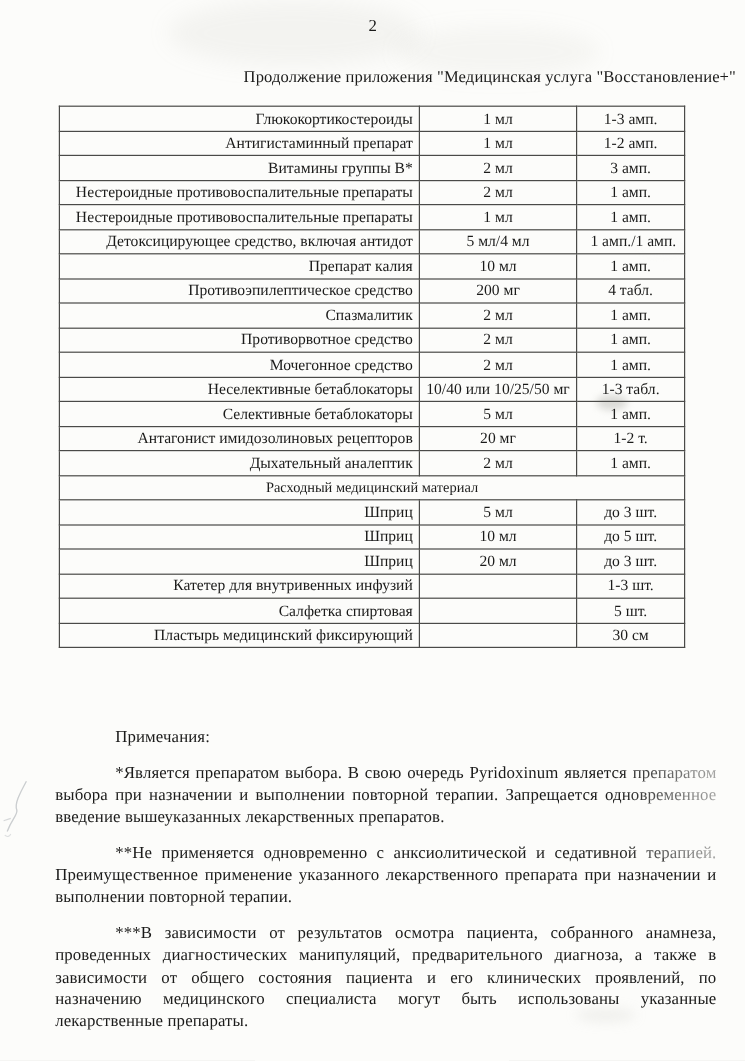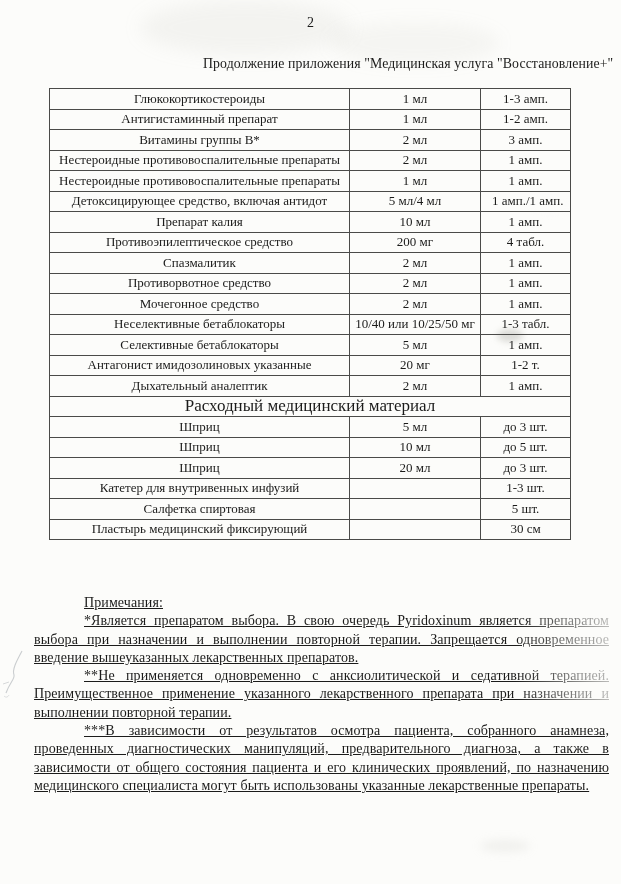--- a/index.html
+++ b/index.html
@@ -27,32 +27,32 @@
     border:1.5px solid #2f2f2e;
   }
   .supply-table td {
     border:1px solid #4a4a48;
     font-size:13px; line-height:14px;
     height:19.5px;
     padding:0 5px;
     vertical-align:middle;
     white-space:nowrap; overflow:hidden;
   }
-  .supply-table td.c-name { text-align:center; }
+  .supply-table td.c-name { text-align:right; }
   .supply-table td.c-dose { text-align:center; padding:0 1px; }
   .supply-table td.c-qty  { text-align:center; padding:0 11px; }
   .supply-table td.section-cell {
-    text-align:center; font-size:17px;
+    text-align:center; font-size:12px;
   }
   .notes {
     position:absolute; top:594px; left:34px; width:575px;
     font-size:14px; line-height:18.3px;
     text-align:justify; letter-spacing:0.1px;
   }
-  .notes p { margin:0; text-indent:50px;text-decoration:underline; }
+  .notes p { margin:12px; text-indent:50px; }
   
   .smudge { position:absolute; border-radius:50%; pointer-events:none; }
   .smudge-top-1 { left:140px; top:0px; width:210px; height:55px;
     background:rgba(165,165,156,0.10); filter:blur(9px); }
   .smudge-top-2 { left:330px; top:22px; width:170px; height:42px;
     background:rgba(165,165,156,0.08); filter:blur(8px); }
   .smudge-row13 { left:497px; top:329px; width:26px; height:13px;
     background:rgba(188,188,182,0.5); filter:blur(3px); }
   .smudge-row6 { left:531px; top:199px; width:38px; height:16px;
     background:rgba(252,252,250,0.55); filter:blur(2px); }
@@ -152,21 +152,21 @@
           <td class="c-name">Неселективные бетаблокаторы</td>
           <td class="c-dose">10/40 или 10/25/50 мг</td>
           <td class="c-qty">1-3 табл.</td>
         </tr>
         <tr>
           <td class="c-name">Селективные бетаблокаторы</td>
           <td class="c-dose">5 мл</td>
           <td class="c-qty">1 амп.</td>
         </tr>
         <tr>
-          <td class="c-name">Антагонист имидозолиновых указанные</td>
+          <td class="c-name">Антагонист имидозолиновых рецепторов</td>
           <td class="c-dose">20 мг</td>
           <td class="c-qty">1-2 т.</td>
         </tr>
         <tr>
           <td class="c-name">Дыхательный аналептик</td>
           <td class="c-dose">2 мл</td>
           <td class="c-qty">1 амп.</td>
         </tr>
         <tr>
           <td colspan="3" class="section-cell">Расходный медицинский материал</td>

